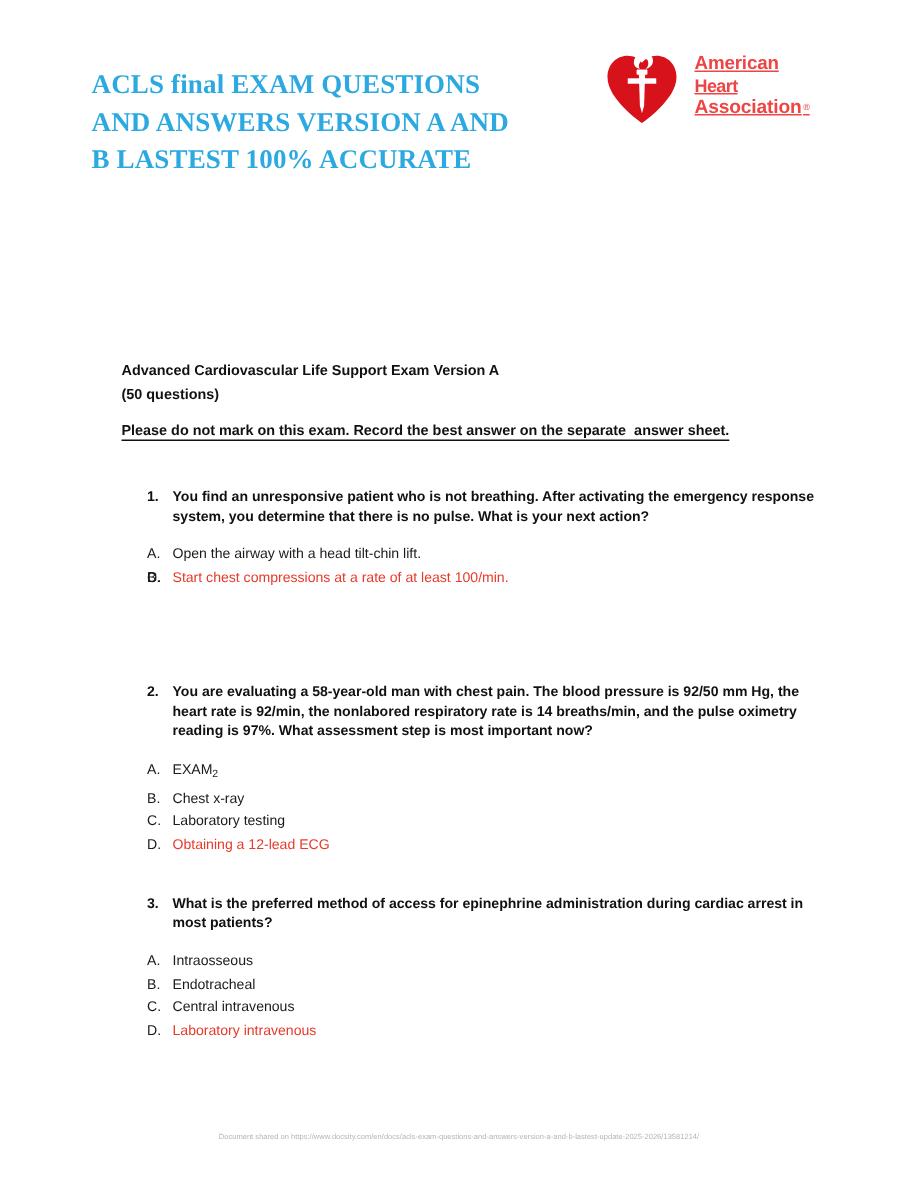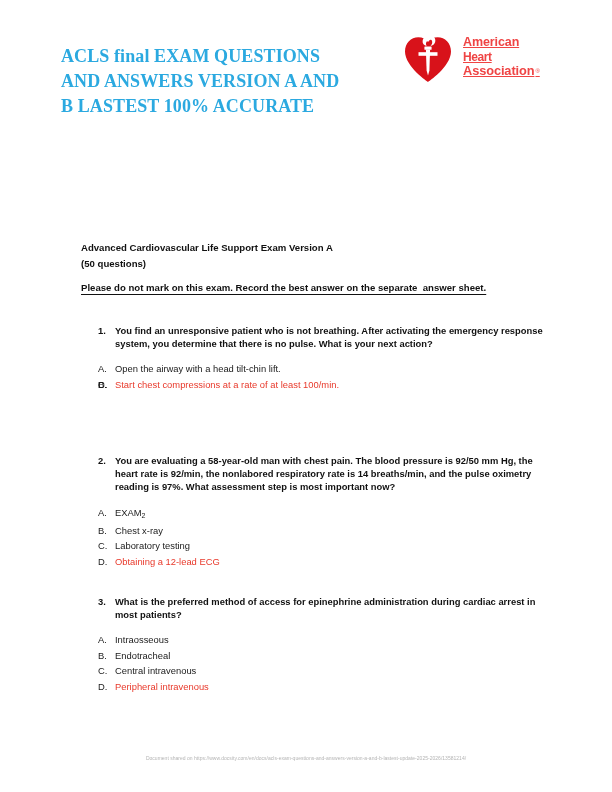--- a/index.html
+++ b/index.html
@@ -282,21 +282,21 @@
         <div class="ans">
           <span class="aletter">B.</span>
           <span class="atext">Endotracheal</span>
         </div>
         <div class="ans">
           <span class="aletter">C.</span>
           <span class="atext">Central intravenous</span>
         </div>
         <div class="ans correct">
           <span class="aletter">D.</span>
-          <span class="atext">Peripheral intravenous</span>
+          <span class="atext">Laboratory intravenous</span>
         </div>
       </div>
     </div>
 
   </div>
 
   <div class="footer">Document shared on https://www.docsity.com/en/docs/acls-exam-questions-and-answers-version-a-and-b-lastest-update-2025-2026/13581214/</div>
 
 </div>
 

